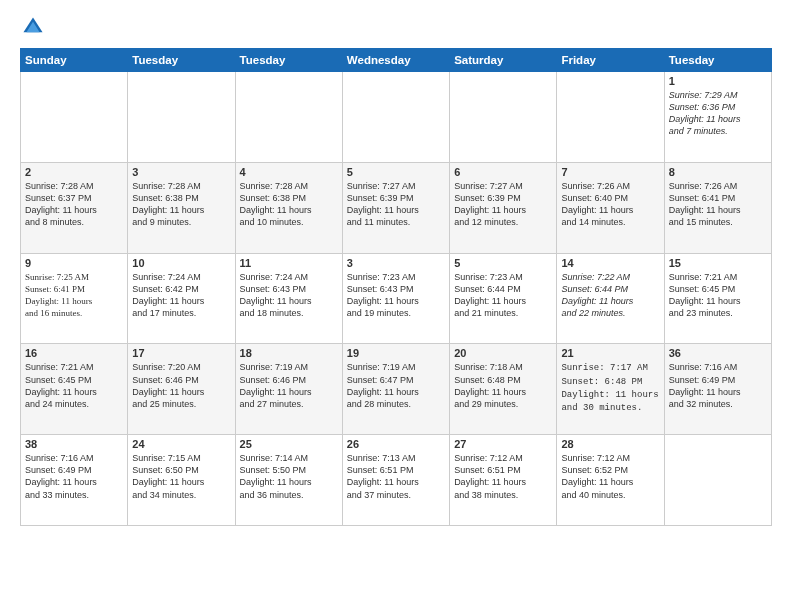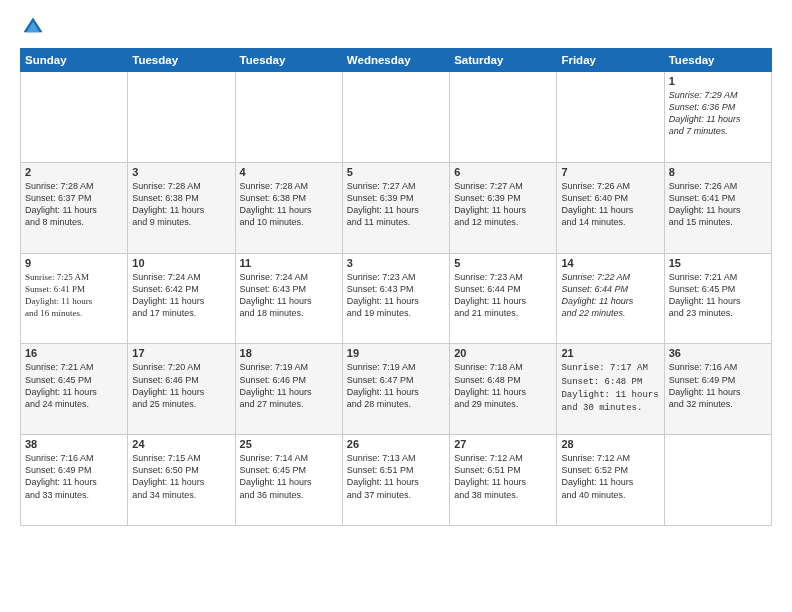--- a/index.html
+++ b/index.html
@@ -242,21 +242,21 @@
         <tr class="normal-row">
           <td><span class="day-num">38</span><span class="day-info" style="white-space: pre-line;">Sunrise: 7:16 AM
 Sunset: 6:49 PM
 Daylight: 11 hours
 and 33 minutes.</span></td>
           <td><span class="day-num">24</span><span class="day-info" style="white-space: pre-line;">Sunrise: 7:15 AM
 Sunset: 6:50 PM
 Daylight: 11 hours
 and 34 minutes.</span></td>
           <td><span class="day-num">25</span><span class="day-info" style="white-space: pre-line;">Sunrise: 7:14 AM
-Sunset: 6:45 PM
+Sunset: 5:50 PM
 Daylight: 11 hours
 and 36 minutes.</span></td>
           <td><span class="day-num">26</span><span class="day-info" style="white-space: pre-line; text-align: center;">Sunrise: 7:13 AM
 Sunset: 6:51 PM
 Daylight: 11 hours
 and 37 minutes.</span></td>
           <td><span class="day-num">27</span><span class="day-info" style="white-space: pre-line;">Sunrise: 7:12 AM
 Sunset: 6:51 PM
 Daylight: 11 hours
 and 38 minutes.</span></td>

